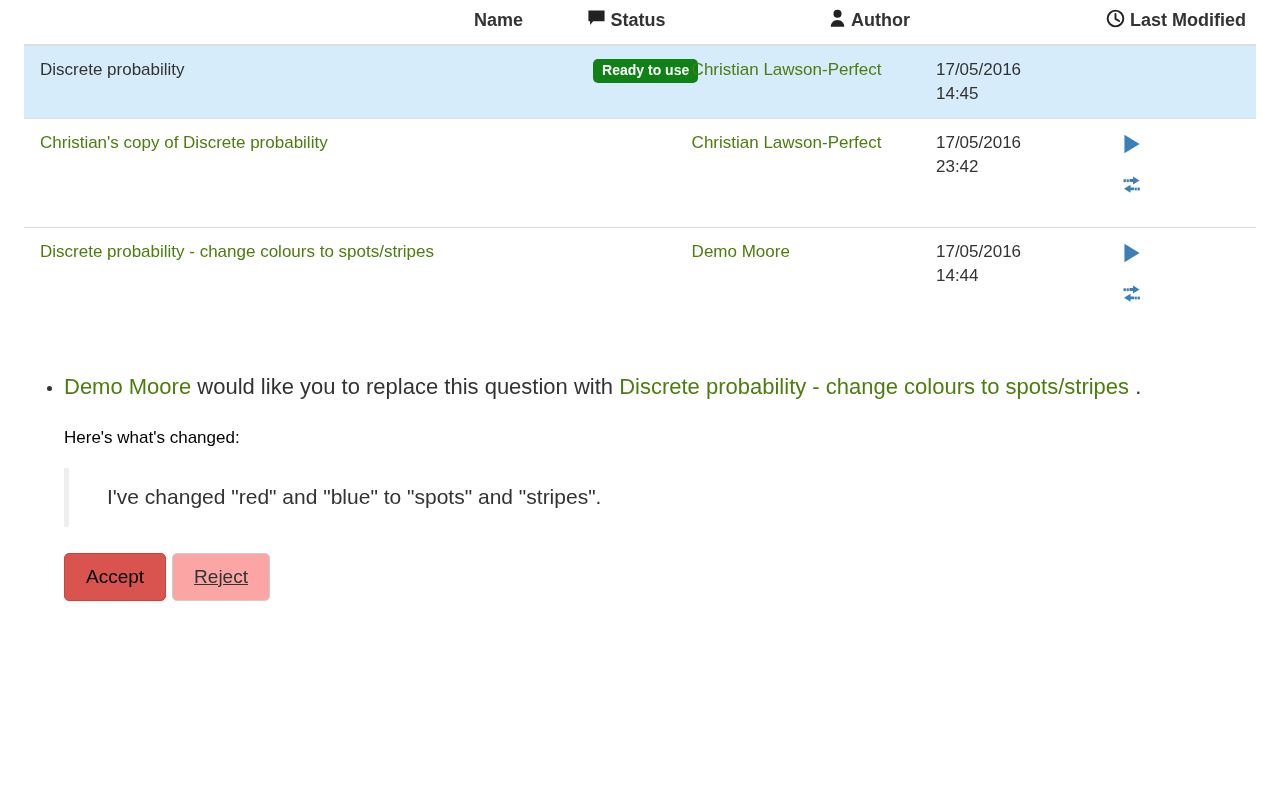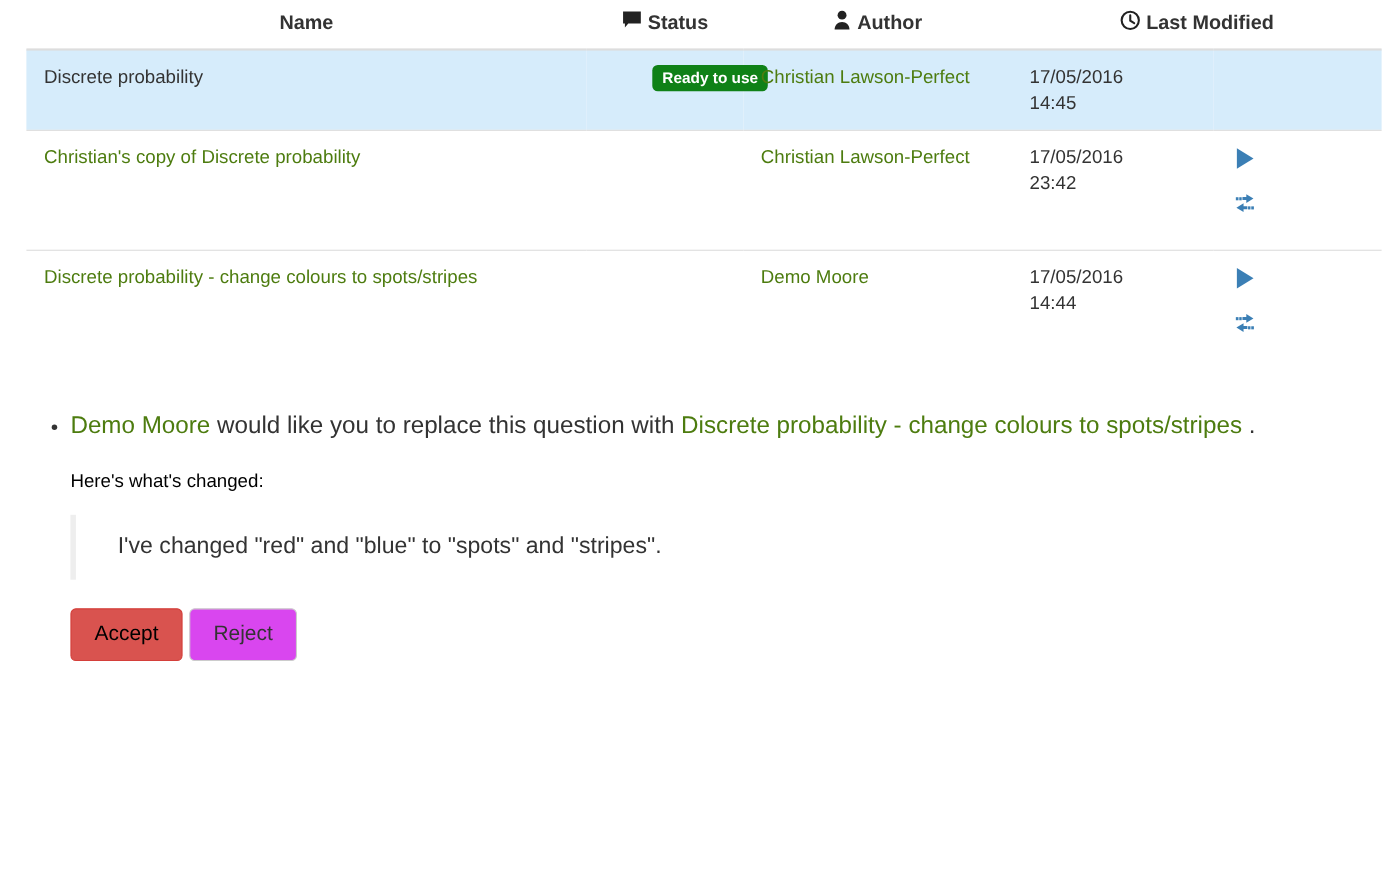--- a/index.html
+++ b/index.html
@@ -19,21 +19,21 @@
   
   .table-wrap {
     padding: 0 7px 0 24px;
   }
   table.questions {
     width: 1232px;
     border-collapse: collapse;
     table-layout: fixed;
   }
   table.questions th {
-    text-align: center;
+    text-align: right;
     vertical-align: bottom;
     font-weight: bold;
     font-size: 18px;
     color: #333333;
     padding: 8px 10px 10px 10px;
     border-bottom: 2px solid #dddddd;
     line-height: 1.42;
   }
   table.questions td {
     vertical-align: top;
@@ -145,23 +145,24 @@
     border-radius: 5px;
     cursor: pointer;
     border: 1px solid transparent;
   }
   .btn-accept {
     background: #d9534f;
     border-color: #d43f3a;
     color: #000000;
   }
   .btn-reject {
-    background: #d946ef;
+    background: #fca5a5;
     border-color: #cccccc;
     color: #333333;
+    text-decoration: underline;
   }
 </style>
 </head>
 <body>
 
 <div class="table-wrap">
   <table class="questions">
     <colgroup>
       <col class="col-name">
         <col class="col-status">

